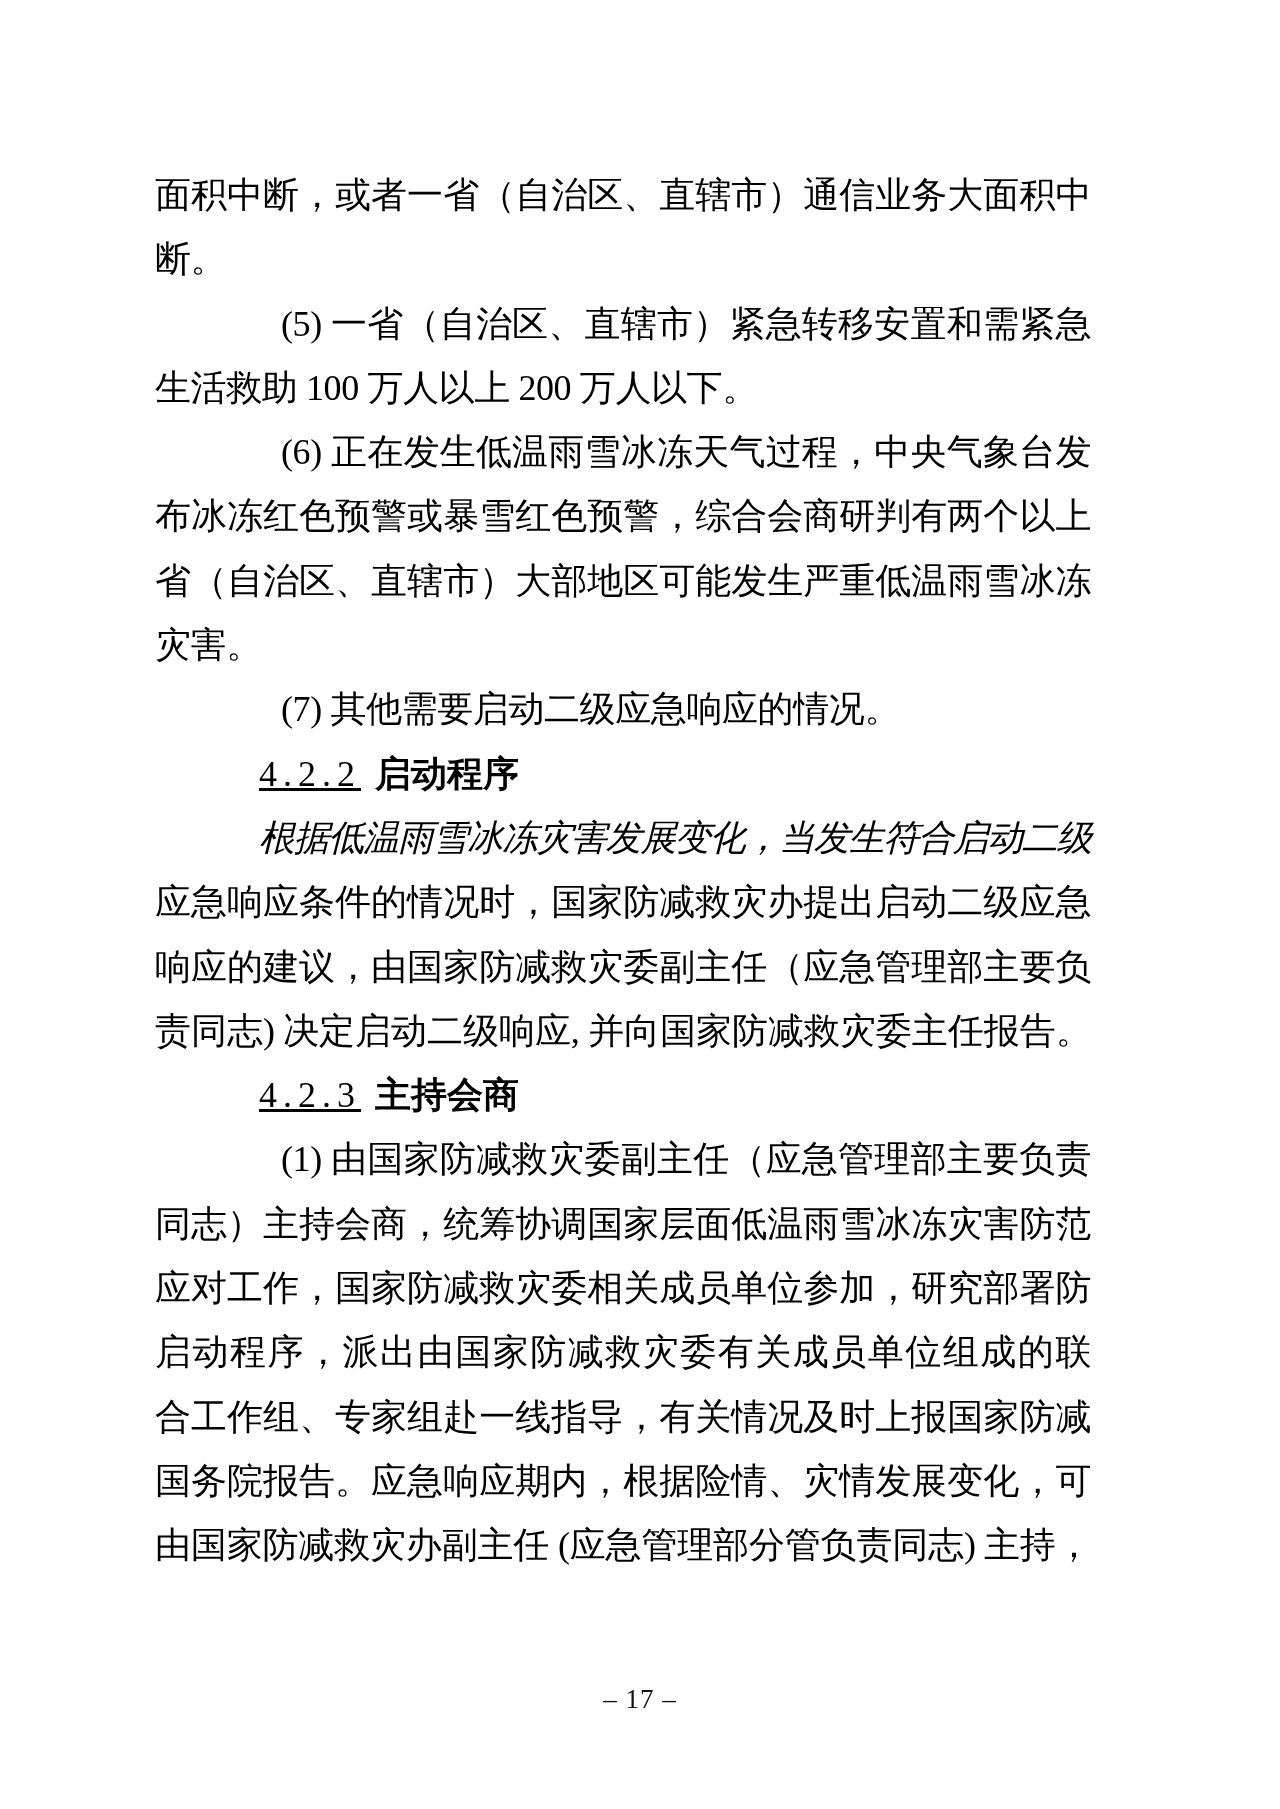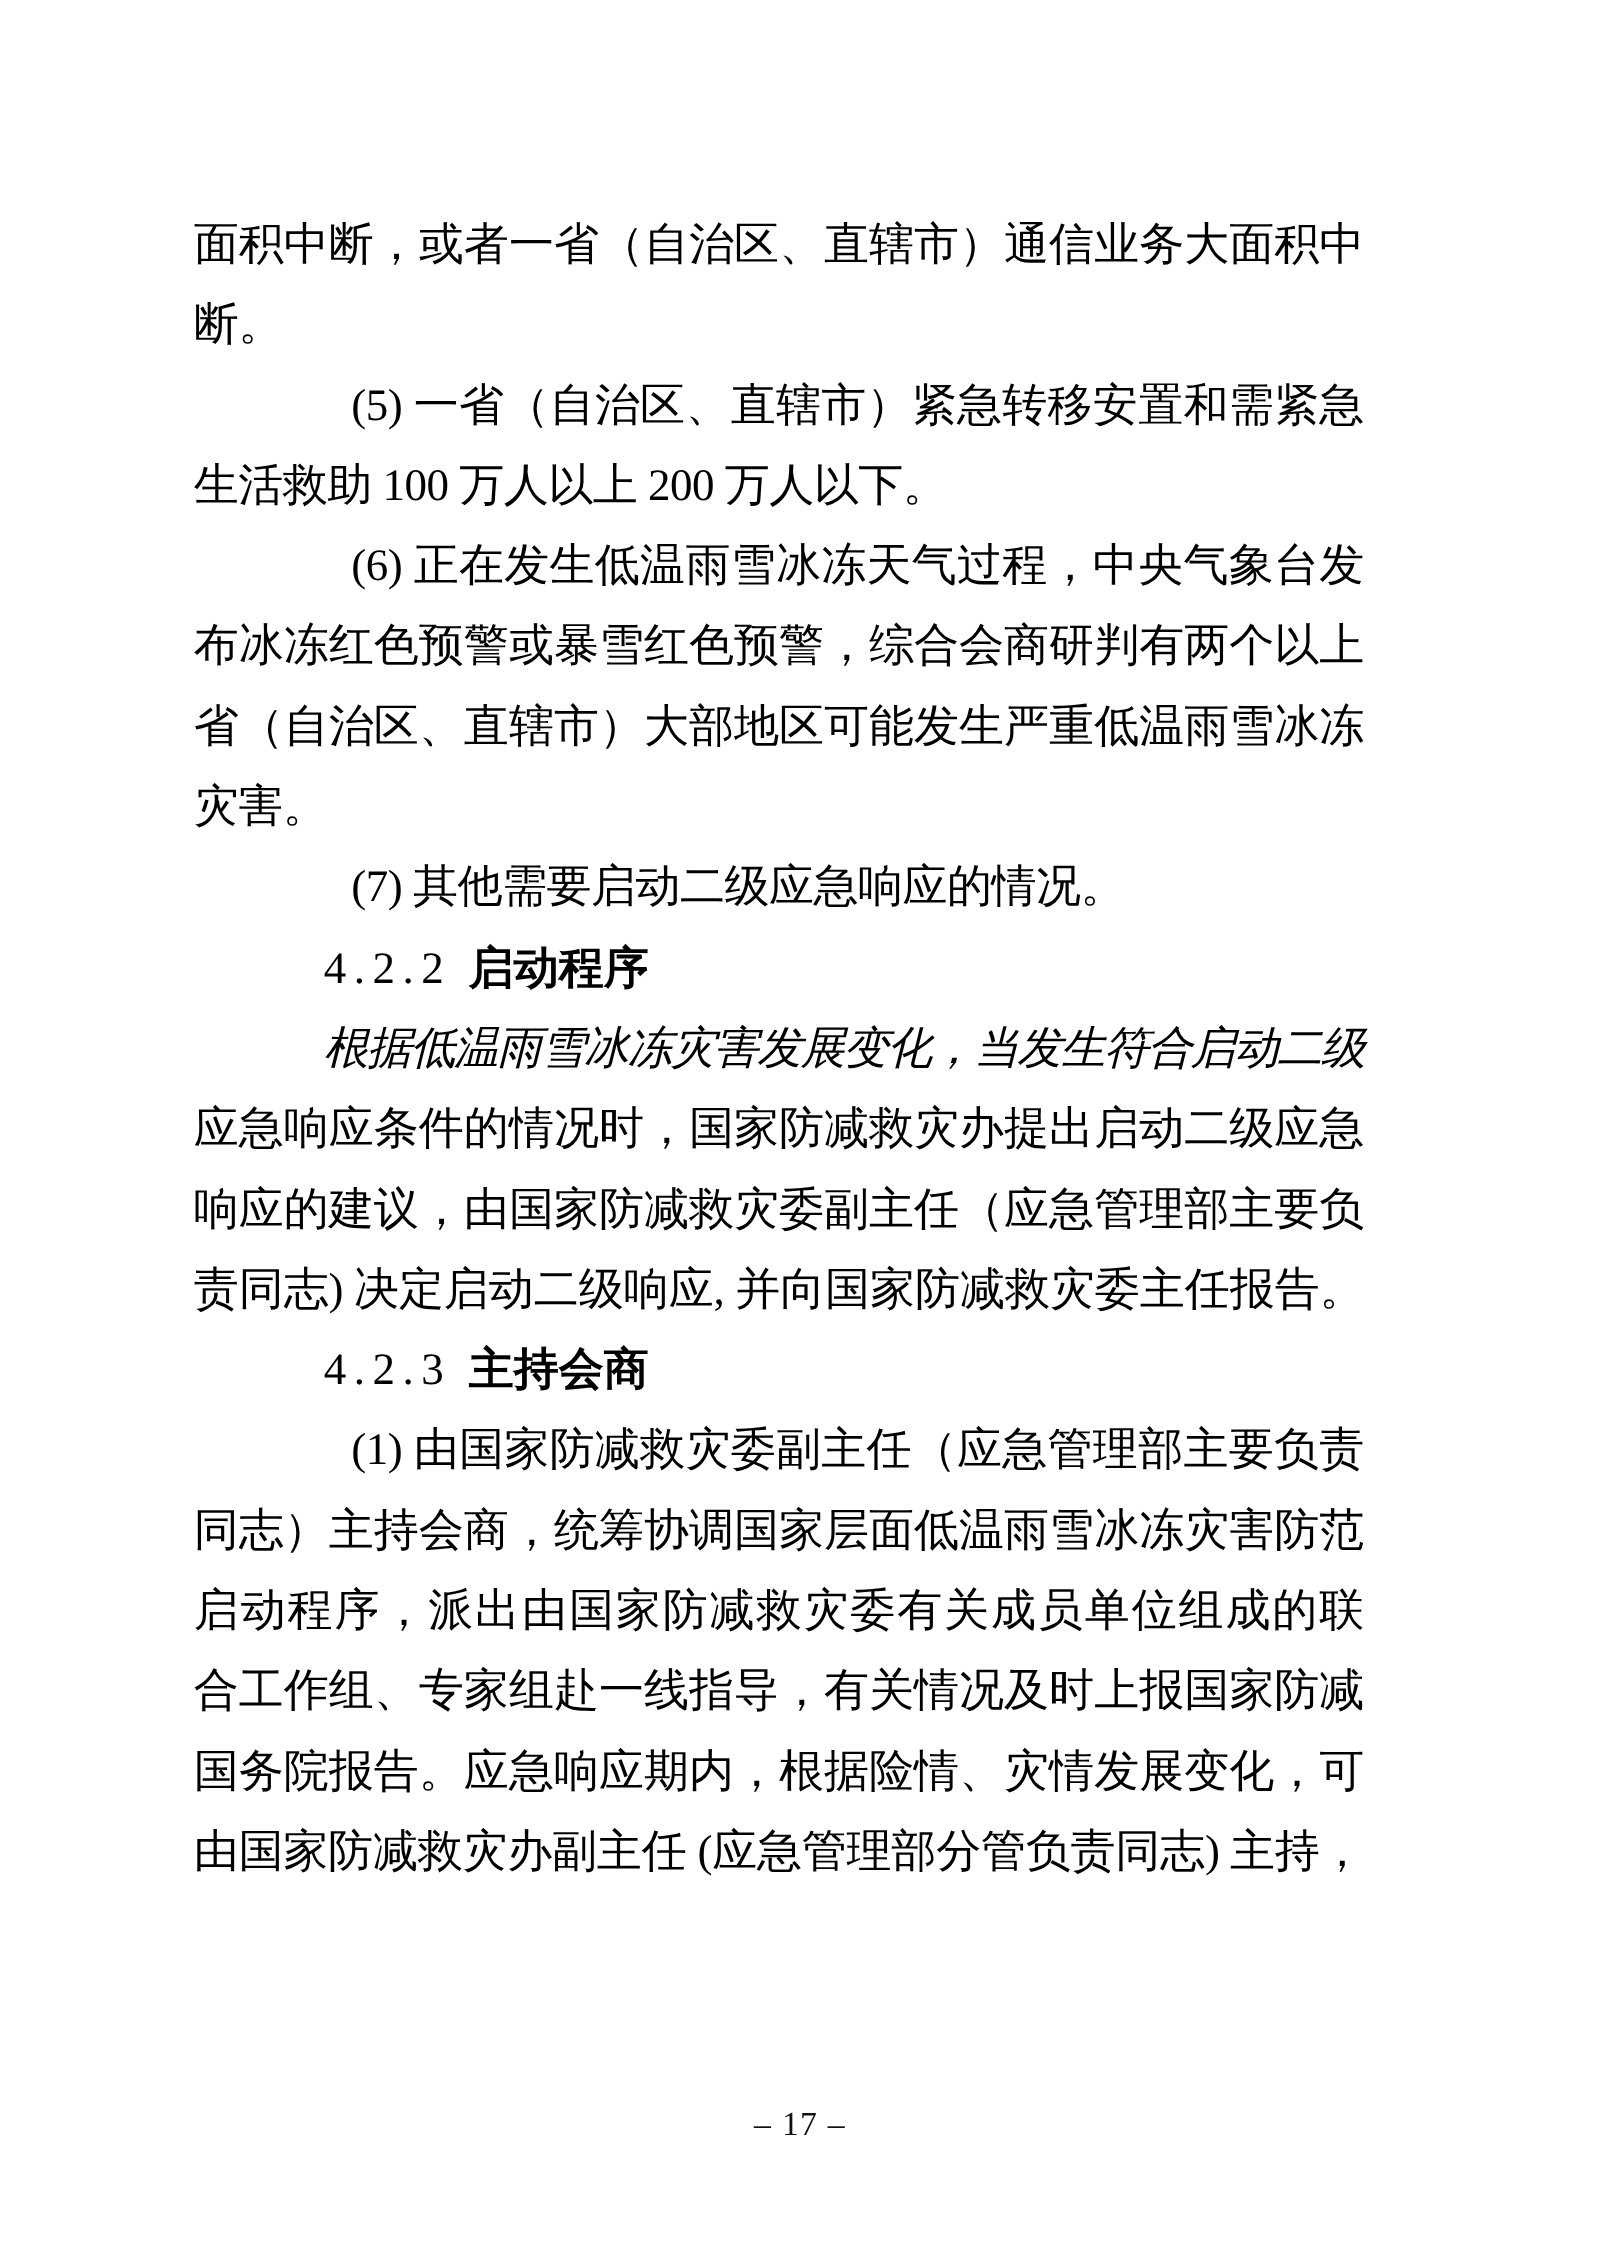--- a/index.html
+++ b/index.html
@@ -26,21 +26,21 @@
   .j {
     white-space: normal;
     text-align: justify;
     text-align-last: justify;
     text-justify: inter-character;
   }
   .ind  { text-indent: 126px; }
   .indp { text-indent: 104px; }
   .compress  { letter-spacing: -1.5px; font-style: italic; }
   .compress2 { letter-spacing: -0.7px; }
-  .heading .hnum { letter-spacing: 6px; }
+  .heading .hnum { letter-spacing: 6px; text-decoration: underline; }
   .heading .htitle {
     font-weight: 700;
     font-family: Liberation Mono, monospace;
     margin-left: 14px;
     letter-spacing: 0;
   }
   .pagefoot {
     position: absolute;
     left: 0; top: 1684px; width: 1280px;
     text-align: center;
@@ -68,20 +68,21 @@
     </div>
     <div class="ln j indp compress">根据低温雨雪冰冻灾害发展变化，当发生符合启动二级</div>
     <div class="ln j">应急响应条件的情况时，国家防减救灾办提出启动二级应急</div>
     <div class="ln j">响应的建议，由国家防减救灾委副主任（应急管理部主要负</div>
     <div class="ln j compress2">责同志) 决定启动二级响应, 并向国家防减救灾委主任报告。</div>
     <div class="ln indp heading">
       <span class="hnum">4.2.3</span><span class="htitle">主持会商</span>
     </div>
     <div class="ln j ind">(1) 由国家防减救灾委副主任（应急管理部主要负责</div>
     <div class="ln j">同志）主持会商，统筹协调国家层面低温雨雪冰冻灾害防范</div>
+    <div class="ln j">应对工作，国家防减救灾委相关成员单位参加，研究部署防</div>
     <div class="ln j">启动程序，派出由国家防减救灾委有关成员单位组成的联</div>
     <div class="ln j">合工作组、专家组赴一线指导，有关情况及时上报国家防减</div>
     <div class="ln j">国务院报告。应急响应期内，根据险情、灾情发展变化，可</div>
     <div class="ln j compress2">由国家防减救灾办副主任 (应急管理部分管负责同志) 主持，</div>
   </div>
 
   <div class="pagefoot">– 17 –</div>
 </div>
 
 </body></html>

